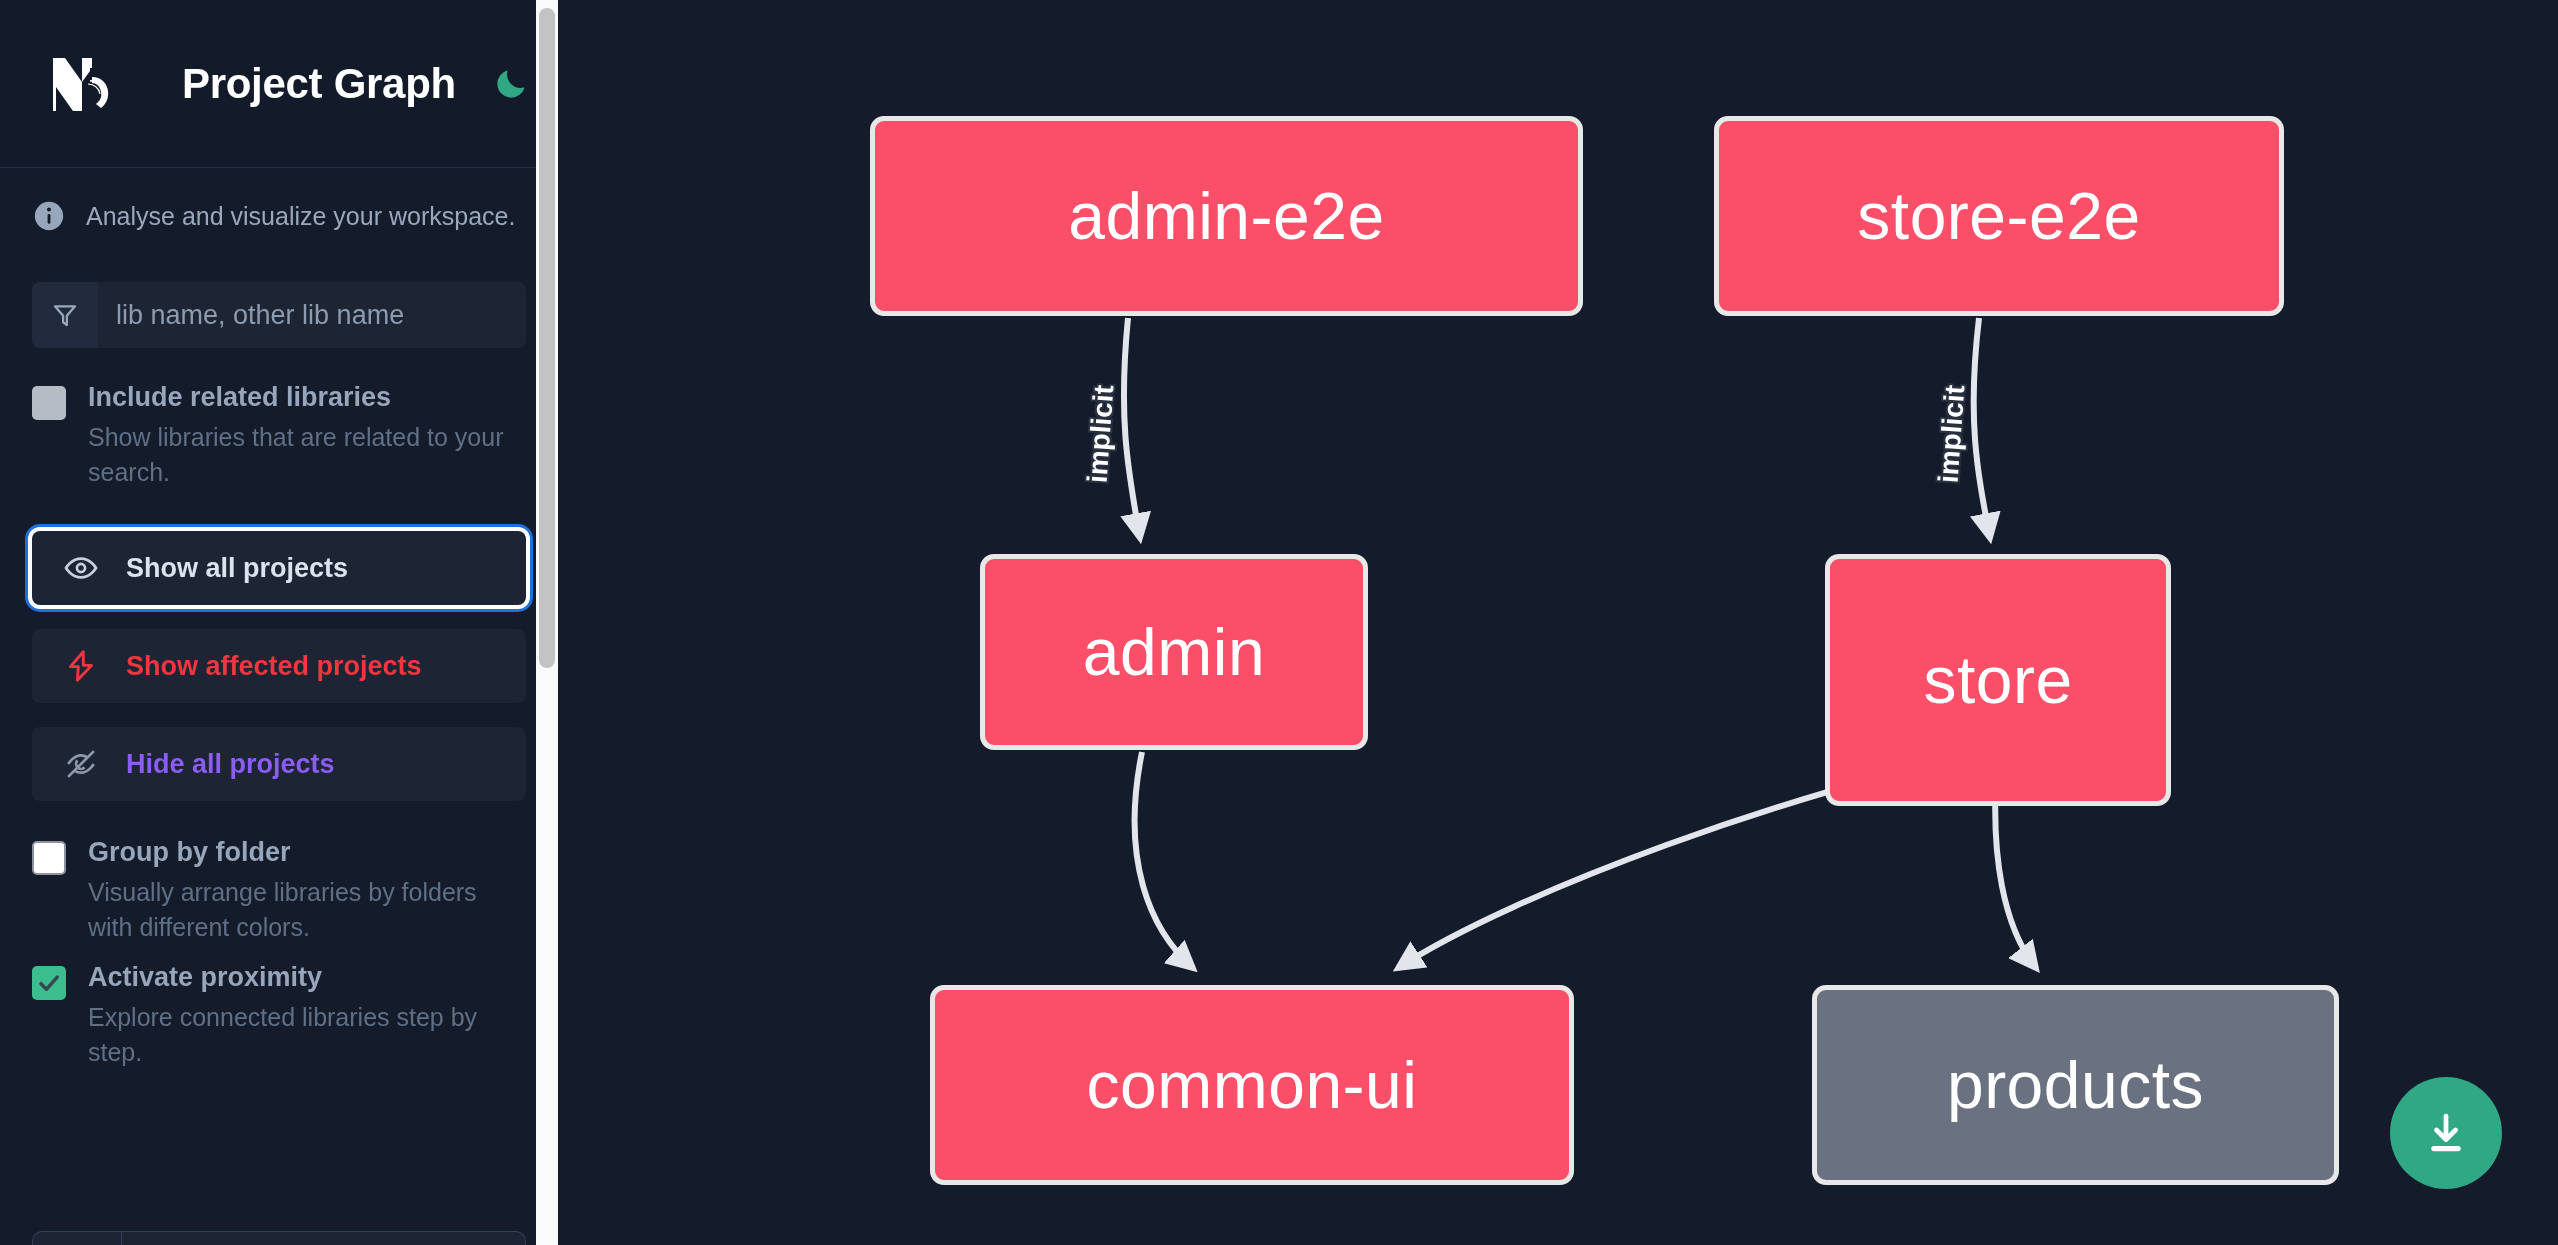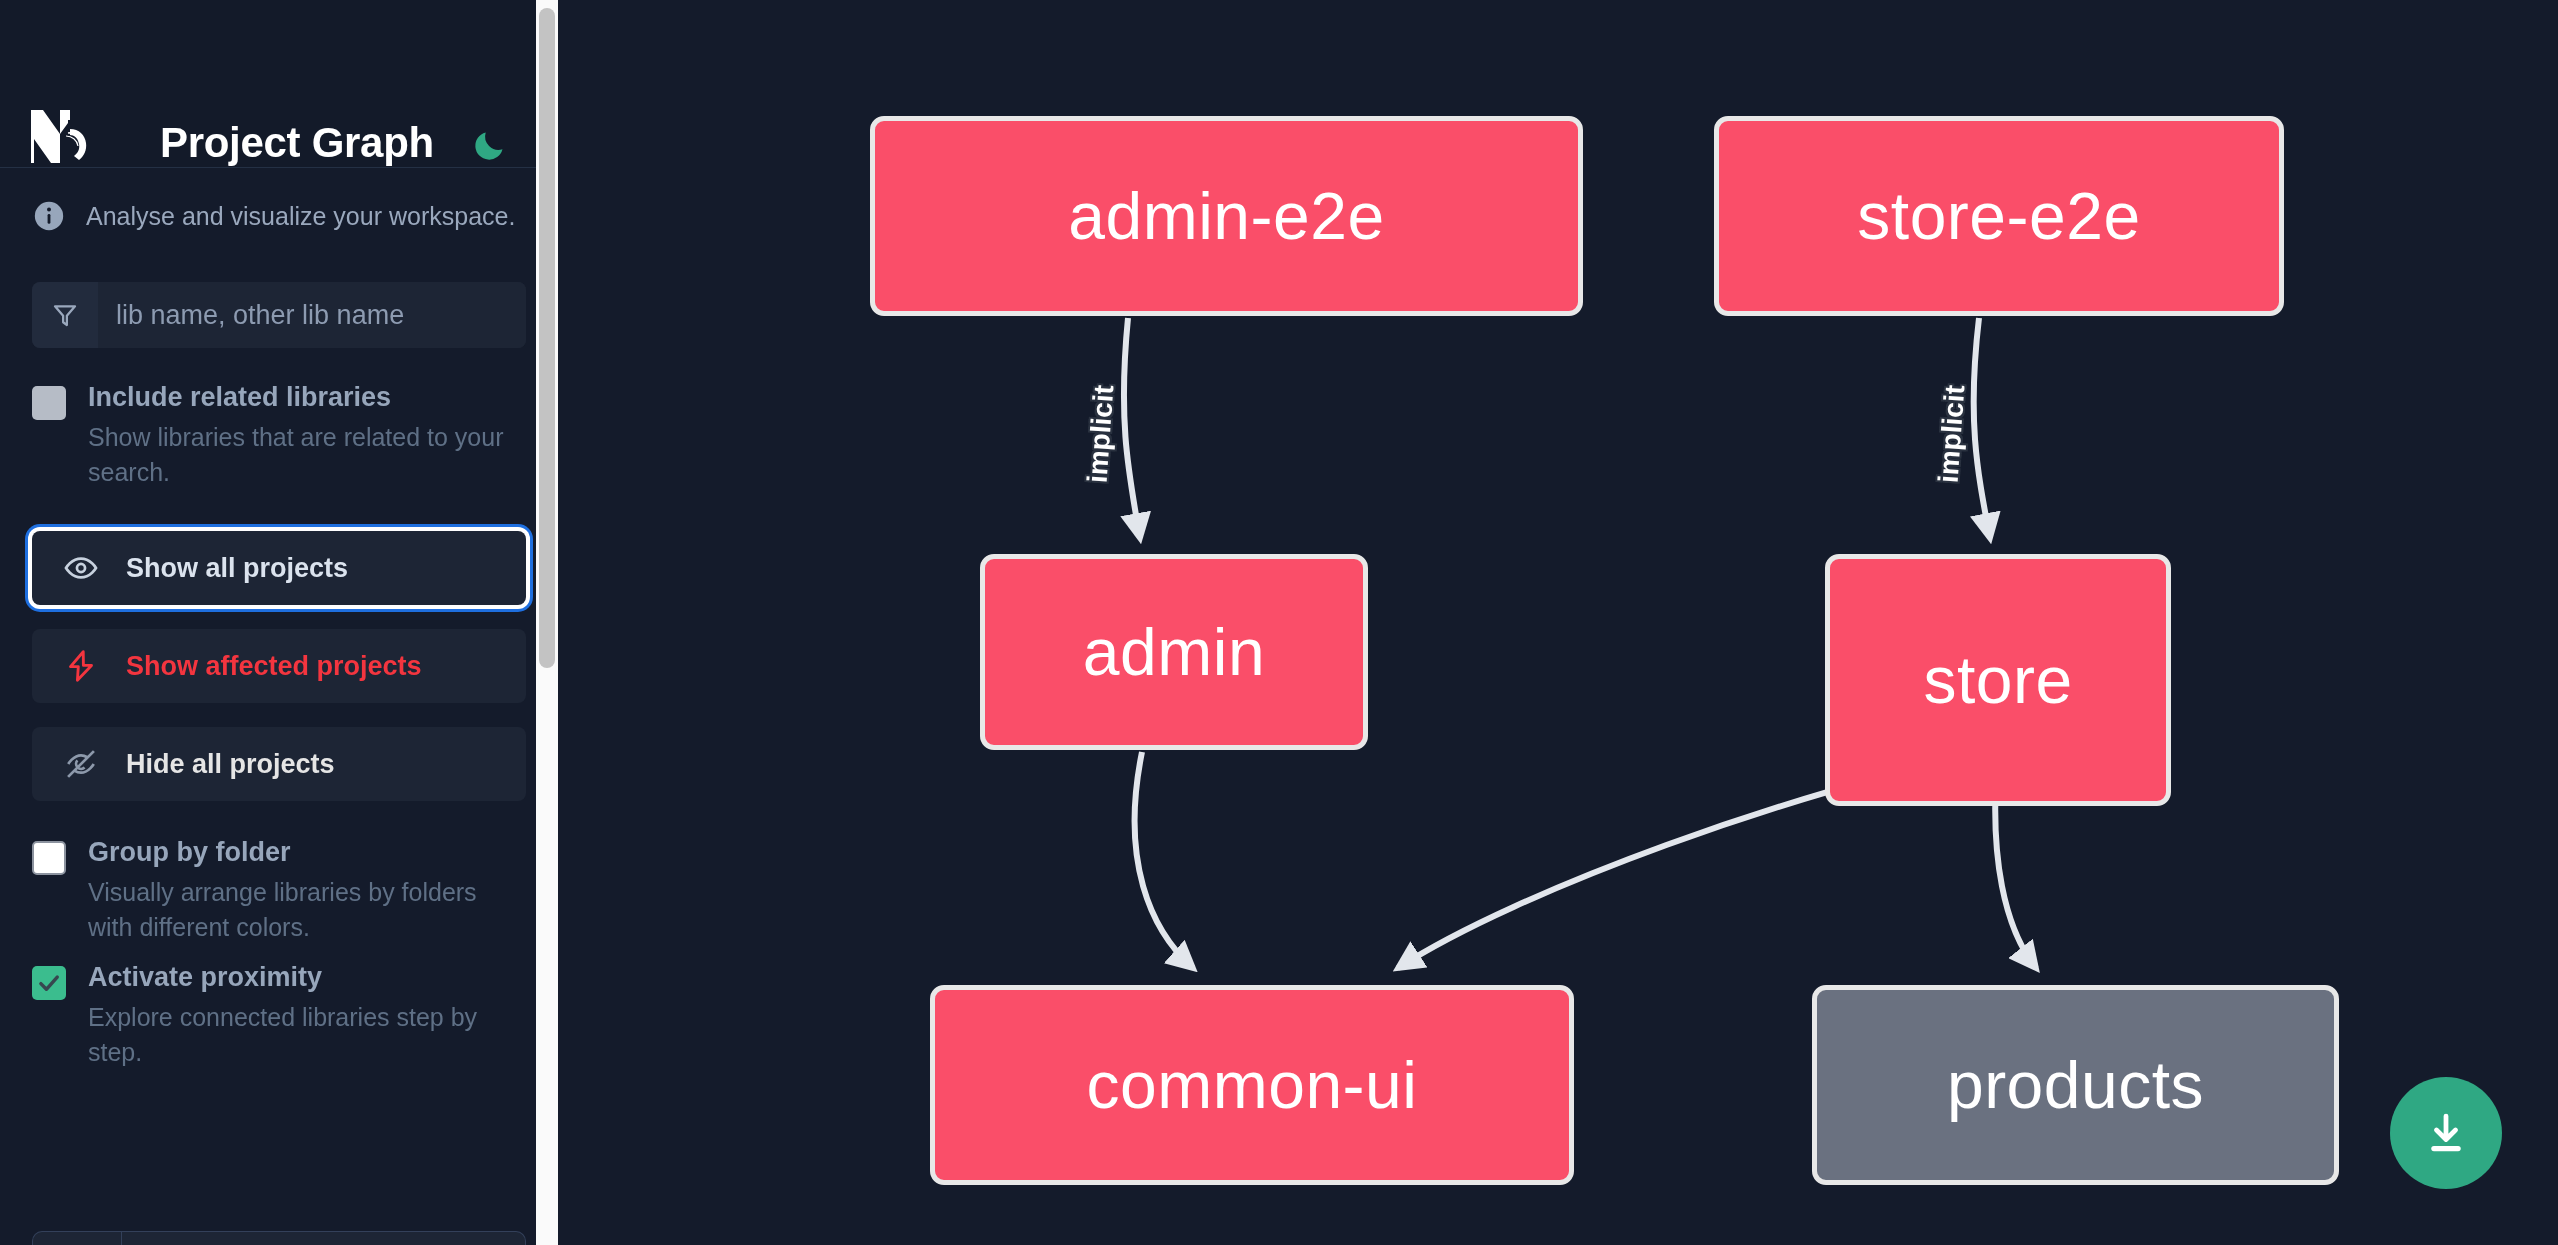--- a/index.html
+++ b/index.html
@@ -14,22 +14,22 @@
   
   .sidebar {
     position: relative;
     width: 558px; height: 1245px;
     background: #141b2b;
     flex: 0 0 558px;
     overflow: hidden;
   }
   .sb-header {
     height: 168px;
-    display: flex; align-items: flex-end;
-    padding-left: 24px;
+    display: flex; align-items: center;
+    padding-left: 46px;
     border-bottom: 1px solid #243044;
     background: #131a29;
   }
   .nx-logo { width: 92px; height: 62px; flex: 0 0 92px; }
   .sb-title {
     color: #ffffff; font-size: 42px; font-weight: 700;
     margin-left: 44px; letter-spacing: -0.3px;
     white-space: nowrap;
   }
   .moon-btn {
@@ -96,21 +96,21 @@
   }
   .gbtn .glabel { font-size: 27px; font-weight: 700; margin-left: 26px; white-space: nowrap; }
   .gbtn .gicon { width: 38px; height: 38px; flex: 0 0 38px; display:flex; align-items:center; justify-content:center;}
   .gbtn.focused {
     border-color: #1e6fe0;
     box-shadow: 0 0 0 4px #ffffff, 0 0 0 7px #1e6fe0;
   }
   .gbtn.focused .glabel { color: #dbe3ee; }
   .gbtn.danger { border-color: #e8333c; }
   .gbtn.danger .glabel { color: #f3353f; }
-  .gbtn.muted .glabel { color: #e5e5e5; }
+  .gbtn.muted .glabel { color: #8b5cf6; }
 
   
   .sb-bottom-peek {
     position: absolute; left: 32px; bottom: 0;
     width: 494px; height: 14px;
     background: #1d2535;
     border: 1px solid #33405a; border-bottom: none;
     border-radius: 10px 10px 0 0;
   }
   .sb-bottom-peek::after {

